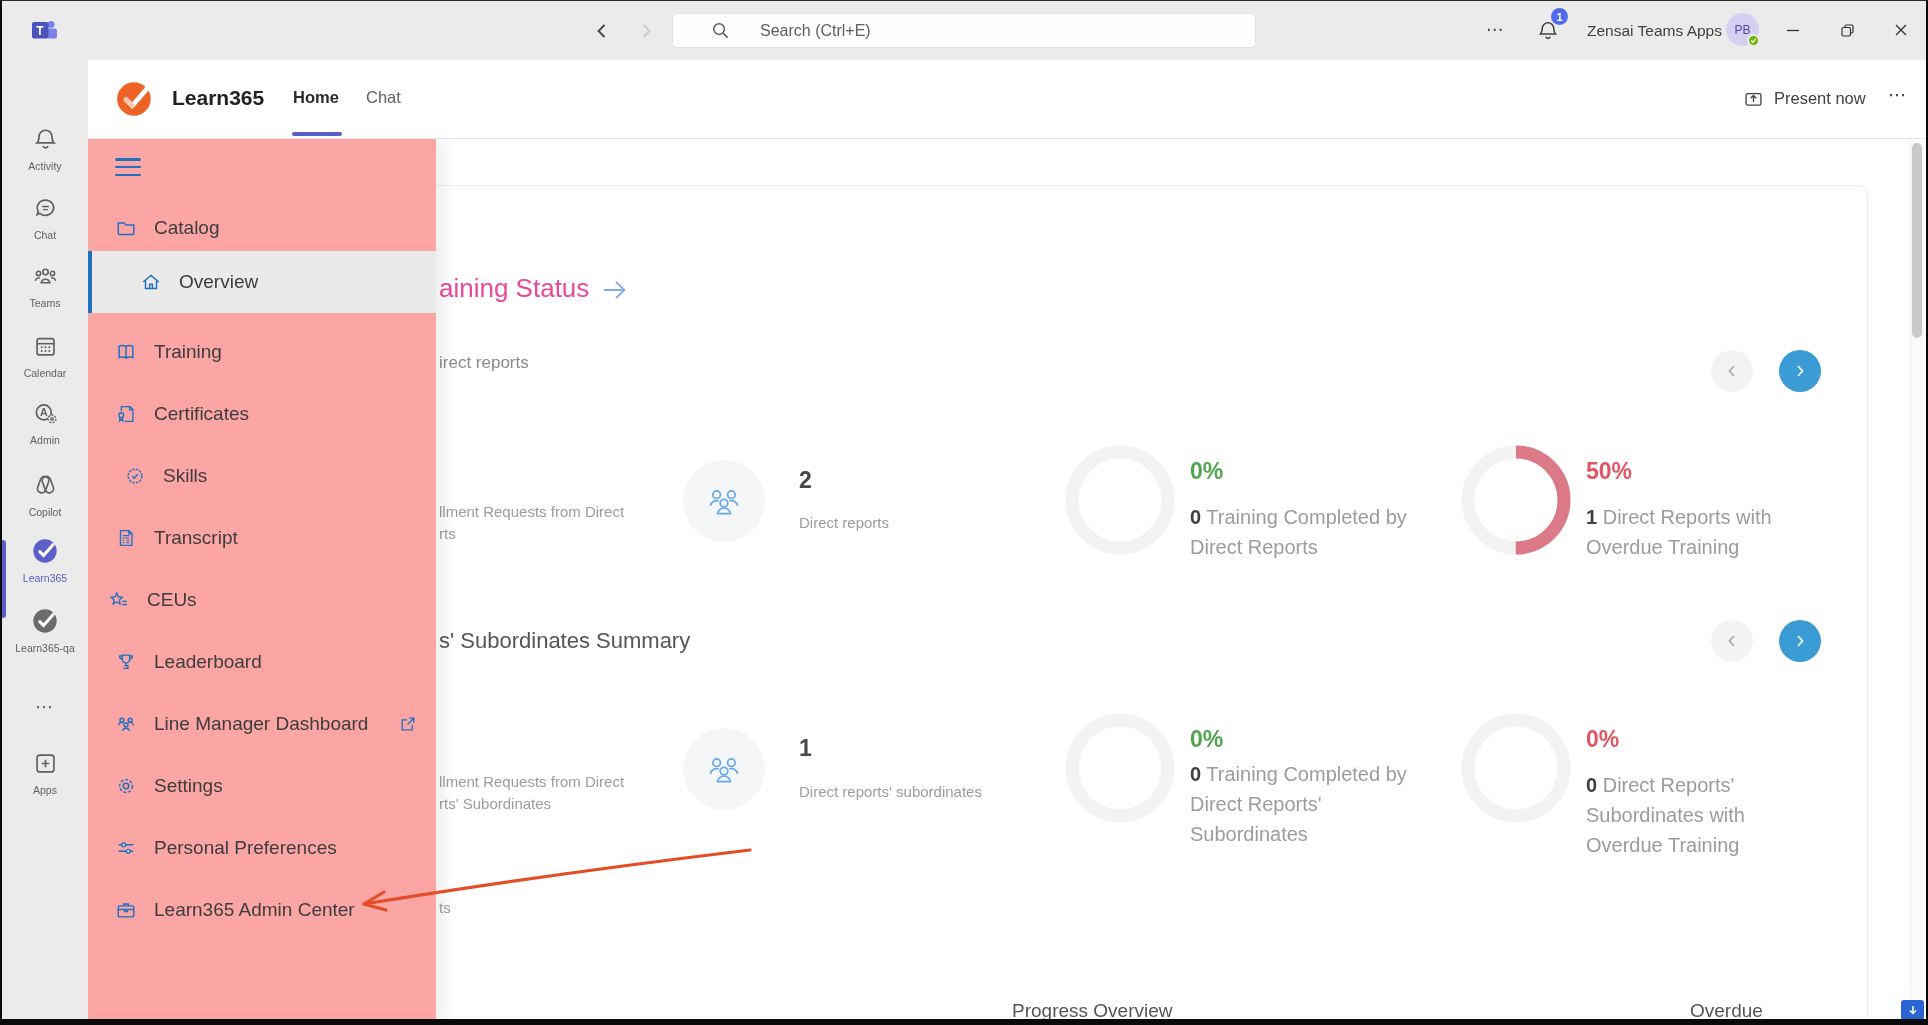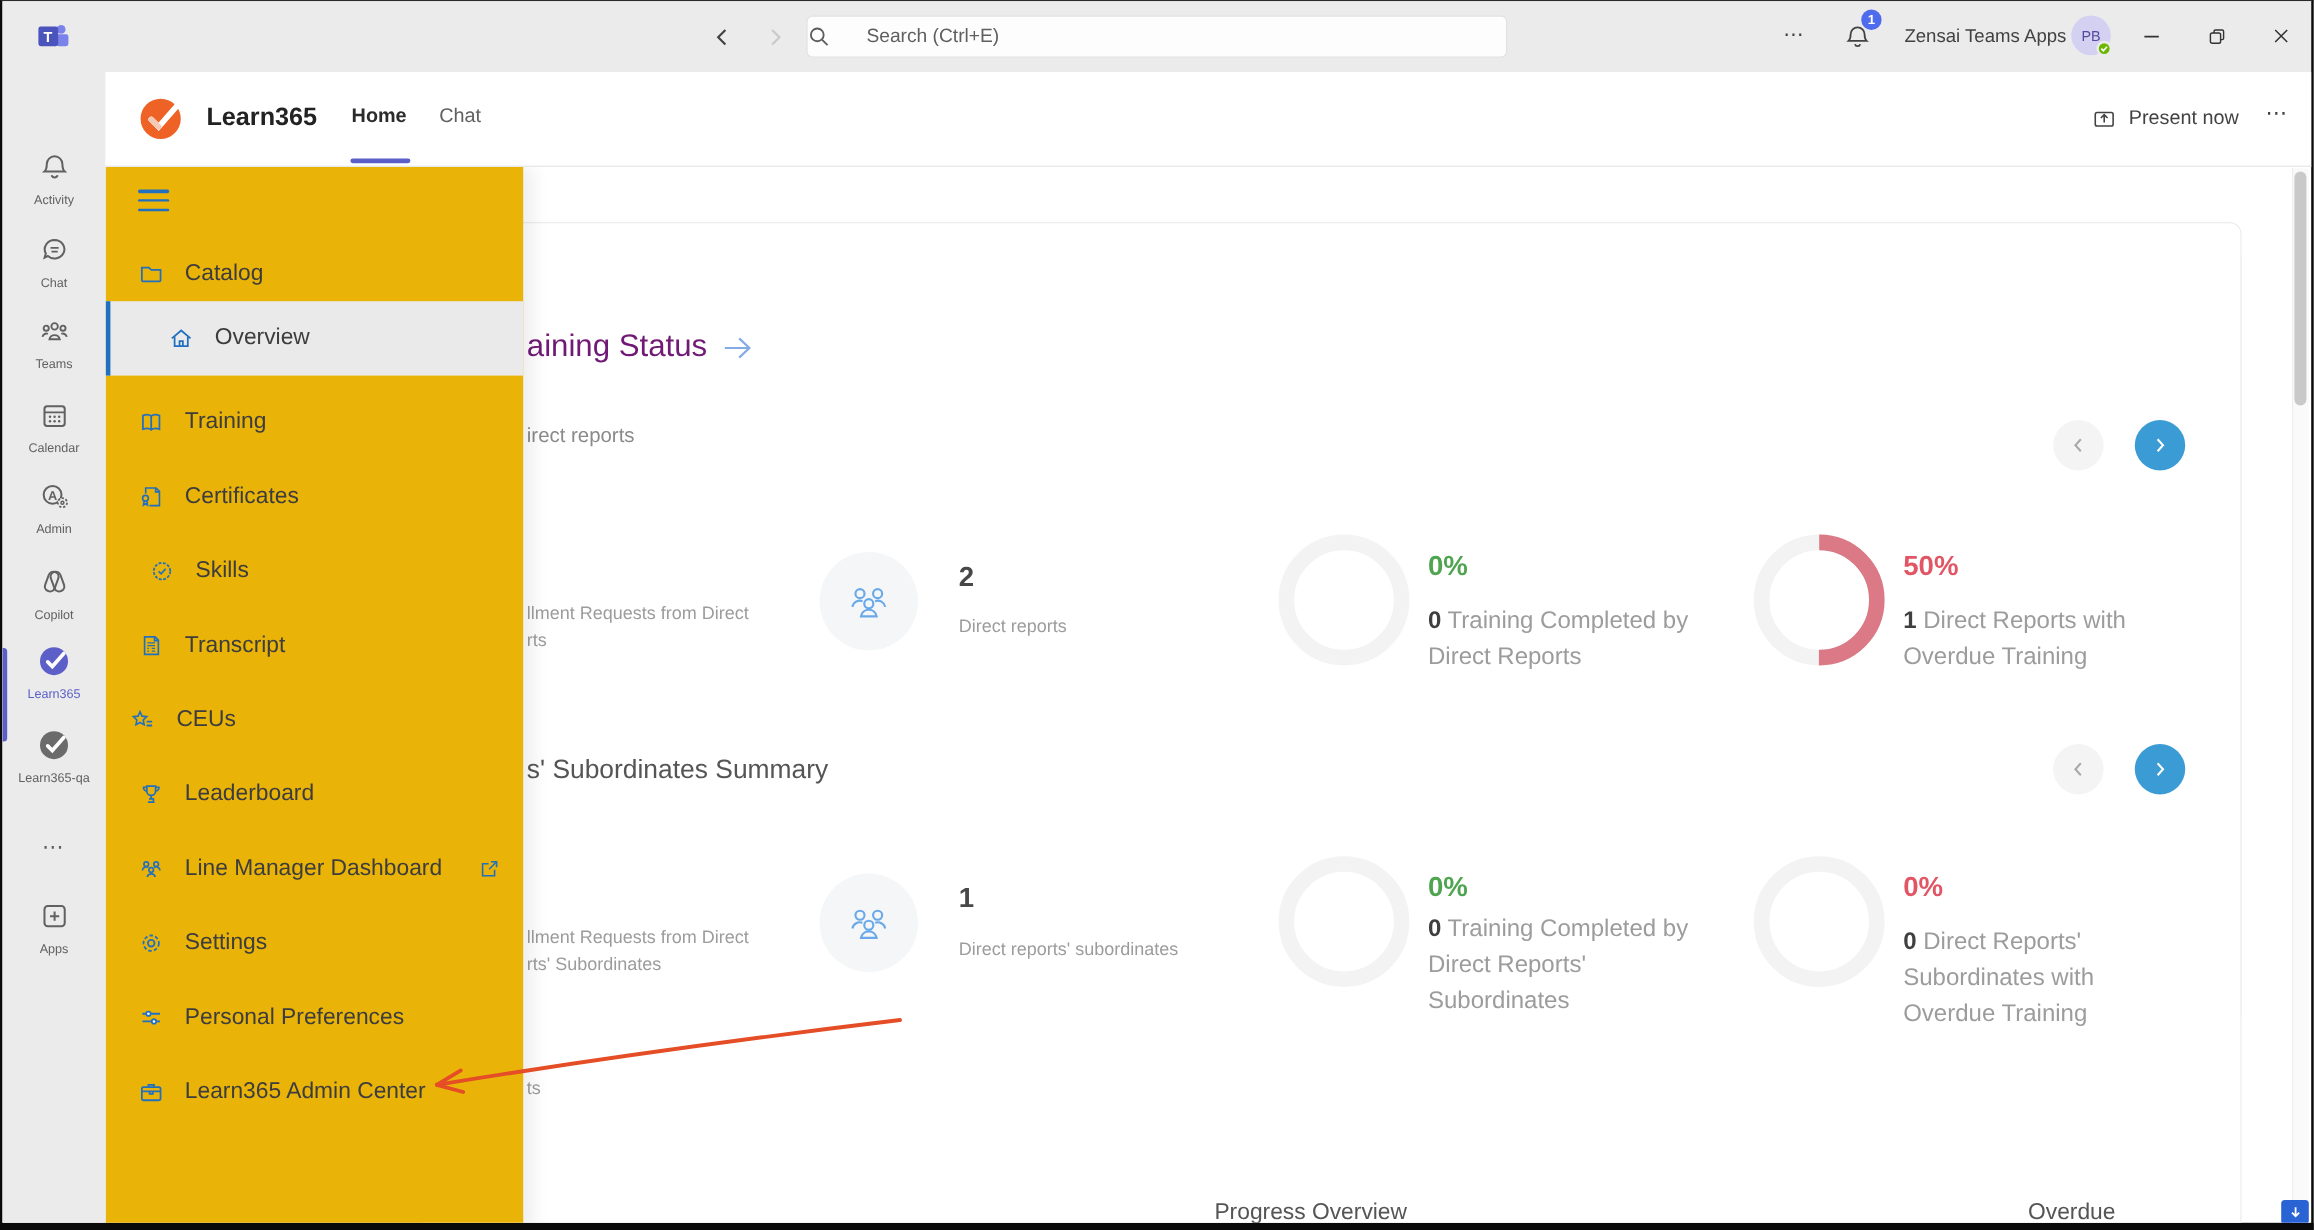--- a/index.html
+++ b/index.html
@@ -7,21 +7,21 @@
   body { font-family:"Liberation Sans","DejaVu Sans",sans-serif; background:#000; }
   .screen { position:relative; width:1928px; height:1025px; background:#fff; overflow:hidden;
             border-left:2px solid #0a0a0a; border-right:2px solid #0a0a0a;
             border-top:1px solid #2a2a2a; border-bottom:6px solid #0a0a0a; }
   .abs { position:absolute; }
 
   
   .titlebar { position:absolute; left:0; top:0; width:100%; height:59px; background:#ebebeb; z-index:20; }
   .nav-chev { position:absolute; top:14px; width:32px; height:32px; display:flex; align-items:center; justify-content:center; }
   .searchbox { position:absolute; left:671px; top:13px; width:582px; height:33px; background:#fdfdfd;
-               border-radius:4px; display:flex; align-items:center; gap:30px;
+               border-radius:4px; display:flex; align-items:center; padding-left:38px; gap:30px;
                box-shadow:0 0 0 1px rgba(0,0,0,0.04); }
   .searchbox .ph { color:#5f5f5f; font-size:16px; }
   .badge1 { position:absolute; left:1549px; top:7px; width:17px; height:17px; border-radius:50%;
             background:#4f6bed; color:#fff; font-size:11px; font-weight:bold; display:flex; align-items:center; justify-content:center; z-index:2;}
   .avatar { position:absolute; left:1724px; top:12px; width:33px; height:33px; border-radius:50%;
             background:#d4d0f2; color:#514a9e; font-weight:normal; font-size:12px;
             display:flex; align-items:center; justify-content:center; }
   .presence { position:absolute; left:1745px; top:33px; width:13px; height:13px; border-radius:50%;
               background:#6bb700; border:2px solid #ebebeb; display:flex; align-items:center; justify-content:center; }
   .winbtn { position:absolute; top:14px; width:34px; height:30px; display:flex; align-items:center; justify-content:center; }
@@ -36,32 +36,32 @@
 
   
   .appheader { position:absolute; left:86px; top:59px; width:1840px; height:79px; background:#fff;
                border-bottom:1px solid #e5e5e5; z-index:16; }
   .app-title { position:absolute; left:84px; top:26px; font-size:21px; font-weight:bold; color:#222; }
   .tab { position:absolute; top:28px; font-size:16.5px; color:#616161; }
   .tab.active { font-weight:bold; color:#2b2b2b; }
   .tab-underline { position:absolute; left:204px; top:72px; width:50px; height:3.5px; background:#5b5fc7; border-radius:2px; }
 
   
-  .menupanel { position:absolute; left:86px; top:138px; width:348px; height:887px; background:#eab308;
+  .menupanel { position:absolute; left:86px; top:138px; width:348px; height:887px; background:#fca5a5;
                box-shadow:8px 0 14px rgba(0,0,0,0.07); z-index:10; }
   .menu-item { position:absolute; left:0; width:348px; height:62px; display:flex; align-items:center;
                padding-left:27px; gap:17px; font-size:19px; color:#3d3d3d; cursor:pointer; }
   .menu-item.active { background:#eaeaea; border-left:4px solid #2170c0; padding-left:23px; }
   .hamburger { position:absolute; left:27px; top:19px; width:26px; cursor:pointer; }
   .hamburger div { height:2.6px; background:#2170c0; border-radius:2px; margin-bottom:5.2px; }
 
   
   .card { position:absolute; left:350px; top:184px; width:1516px; height:1000px; background:#fff;
           border:1px solid #ececec; border-radius:10px; }
-  .sec-title { position:absolute; font-size:26px; color:#701a75; }
+  .sec-title { position:absolute; font-size:26px; color:#ec4899; }
   .sec-title2 { position:absolute; font-size:22px; color:#555; }
   .sub-label { position:absolute; font-size:17px; color:#8a8a8a; }
   .frag { position:absolute; font-size:15px; color:#9c9c9c; line-height:22px; }
   .stat-circle { position:absolute; width:82px; height:82px; border-radius:50%; background:#f4f6f8;
                  display:flex; align-items:center; justify-content:center; }
   .stat-num { position:absolute; font-size:23px; font-weight:600; color:#484848; }
   .stat-label { position:absolute; font-size:15px; color:#9c9c9c; }
   .pct { position:absolute; font-size:23px; font-weight:bold; }
   .pct.green { color:#4fa54f; }
   .pct.rose { color:#e15565; }

